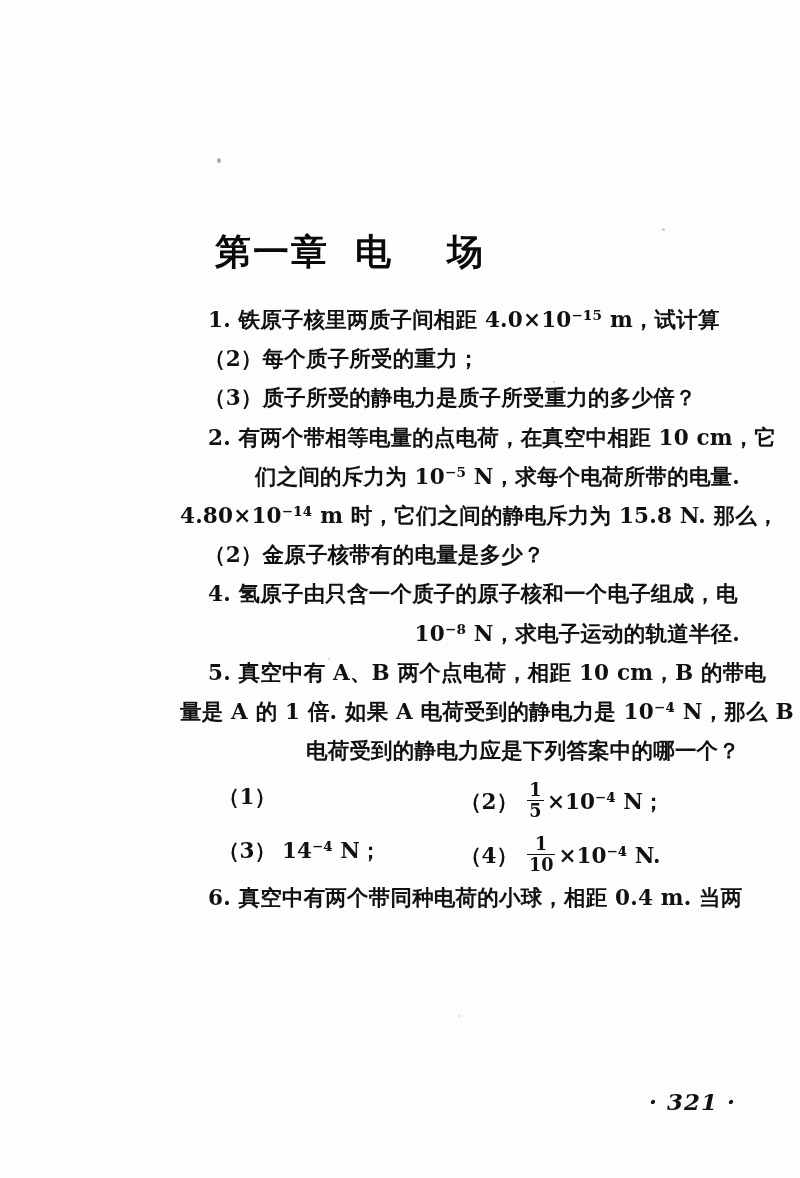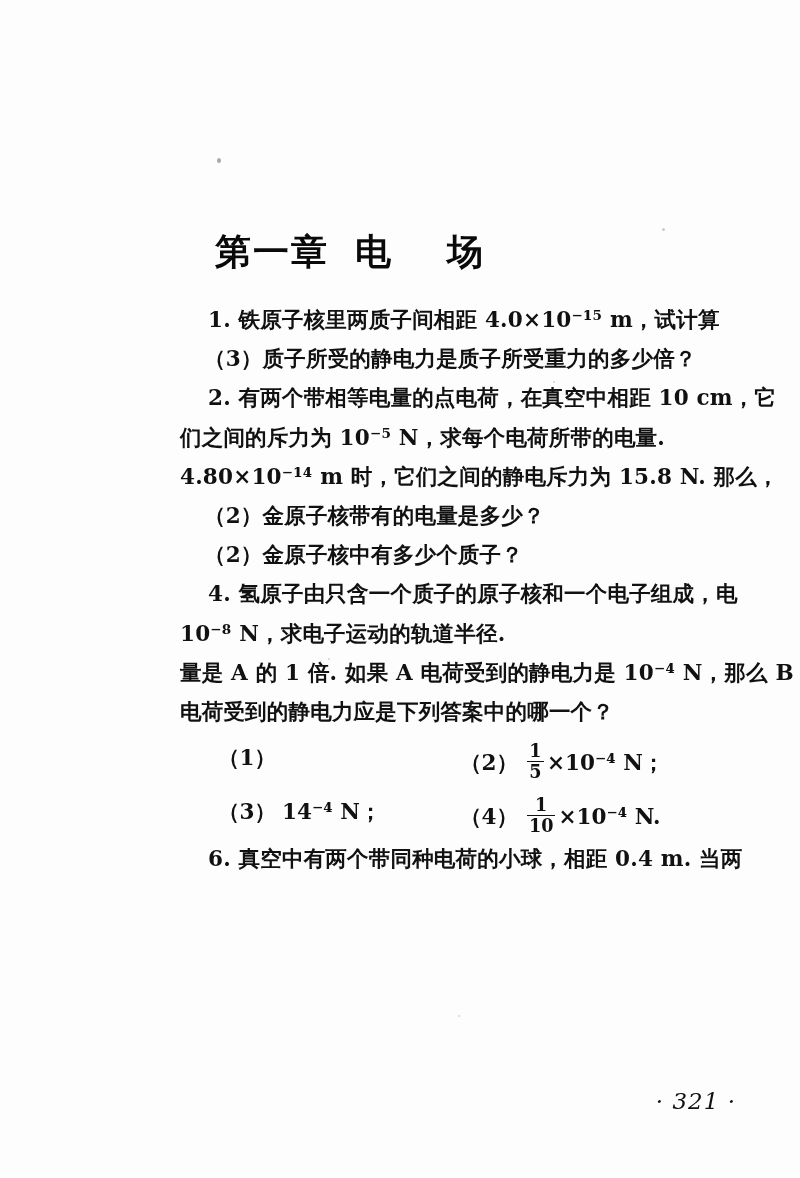--- a/index.html
+++ b/index.html
@@ -50,21 +50,21 @@
     font-size: 21.5px;
     line-height: 39.2px;
     height: 39.2px;
     white-space: nowrap;
     color: #111;
     font-weight: 600;
     letter-spacing: 0.2px;
   }
   .line.indent1 { padding-left: 28px; }   
   .line.indent2 { padding-left: 24px; }   
-  .line.hang    { padding-left: 0px; }
+  .line.hang    { padding-left: 0px; text-align: right; }
   .sp  { display: inline-block; width: 6px; }
 
   
   .choice-row {
     position: relative;
     height: 54px;
     font-size: 21.5px;
     font-weight: 600;
     white-space: nowrap;
   }
@@ -106,21 +106,21 @@
   
   .page-number {
     position: absolute;
     top: 1088px;
     left: 0;
     width: 800px;
     text-align: right;
     padding-right: 64px;
     font-size: 23px;
     font-style: italic;
-    font-weight: 400;
+    font-weight: 700;
     letter-spacing: 1px;
     color: #111;
     box-sizing: border-box;
   }
 
   
   .speck {
     position: absolute;
     background: #8d8d8d;
     border-radius: 50%;
@@ -139,40 +139,41 @@
   <div class="speck" style="left:458px; top:1015px; width:2px; height:2px; opacity:.35;"></div>
 
   <div class="chapter-title">
     <span>第一章</span><span class="gap-sm"></span><span>电</span><span class="gap-lg"></span><span>场</span>
   </div>
 
   <div class="body-block">
 
     <div>
       <div class="line indent1">1. 铁原子核里两质子间相距 4.0×10⁻¹⁵ m，试计算</div>
+      <div class="line indent2">（2）每个质子所受的重力；</div>
       <div class="line indent2">（3）质子所受的静电力是质子所受重力的多少倍？</div>
     </div>
 
     <div>
       <div class="line indent1">2. 有两个带相等电量的点电荷，在真空中相距 10 cm，它</div>
       <div class="line hang">们之间的斥力为 10⁻⁵ N，求每个电荷所带的电量.</div>
     </div>
 
     <div>
       <div class="line hang">4.80×10⁻¹⁴ m 时，它们之间的静电斥力为 15.8 N. 那么，</div>
       <div class="line indent2">（2）金原子核带有的电量是多少？</div>
-      <div class="line indent2">（2）金原子核中有多少个质子？</div>
     </div>
 
     <div>
       <div class="line indent1">4. 氢原子由只含一个质子的原子核和一个电子组成，电</div>
       <div class="line hang">10⁻⁸ N，求电子运动的轨道半径.</div>
     </div>
 
     <div>
+      <div class="line indent1">5. 真空中有 A、B 两个点电荷，相距 10 cm，B 的带电</div>
       <div class="line hang">量是 A 的 1 倍. 如果 A 电荷受到的静电力是 10⁻⁴ N，那么 B</div>
       <div class="line hang">电荷受到的静电力应是下列答案中的哪一个？</div>
     </div>
 
     <div>
 
       <div class="choice-row">
         <div class="col-a">
           <span>（1）</span>
             <span class="sp"></span>

